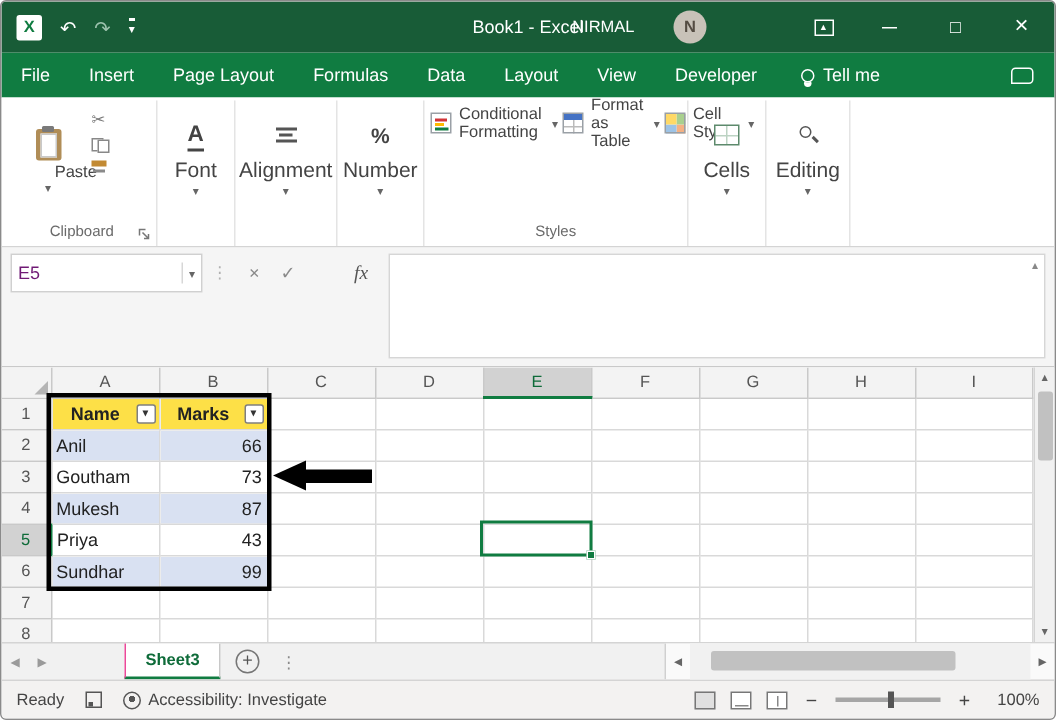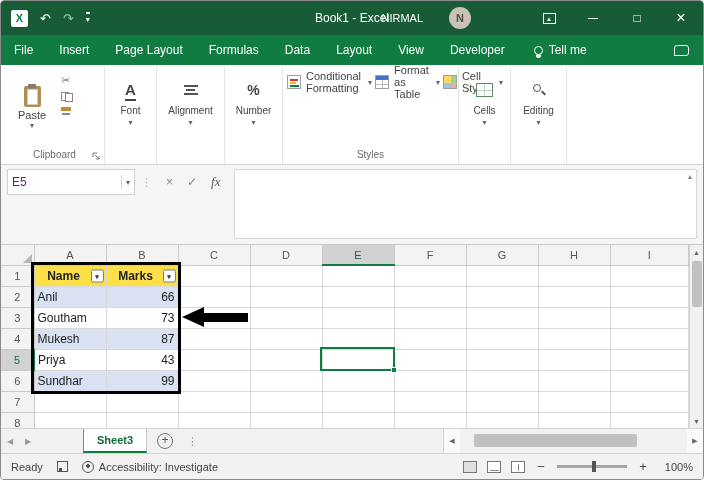--- a/index.html
+++ b/index.html
@@ -36,31 +36,31 @@
   .rg-content{flex:1;display:flex;}
   .rg-label-row{height:16px;display:flex;align-items:center;justify-content:center;gap:4px;position:relative;}
   .rg-label{font-size:10px;color:#6a6a6a;}
   .launcher{position:absolute;right:0;bottom:2px;line-height:0;cursor:default;}
   
   .clipboard{width:100px;}
   .paste-btn{width:46px;display:flex;flex-direction:column;align-items:center;justify-content:center;gap:2px;cursor:default;}
   .clipboard-icon{position:relative;width:17px;height:21px;background:#B08D57;border-radius:2px;display:block;}
   .clip-top{position:absolute;left:4px;top:-2px;width:8px;height:4px;background:#7a7a7a;border-radius:1px;}
   .clip-sheet{position:absolute;left:3px;top:3px;right:3px;bottom:2px;background:#fff;border:1px solid #c9c9c9;}
-  .pb-label{font-size:11px;color:#444;}
+  .pb-label{font-size:11px;color:#444;padding-left:37px;}
   .pb-caret{font-size:8px;color:#666;line-height:6px;}
   .clip-small{display:flex;flex-direction:column;justify-content:flex-start;gap:5px;padding-top:6px;margin-left:6px;}
   .csb{font-size:11px;color:#777;line-height:10px;display:flex;align-items:center;gap:1px;cursor:default;}
   .copy-sq{width:8px;height:9px;border:1px solid #888;background:#fff;display:block;}
   .copy-sq2{width:8px;height:9px;border:1px solid #888;background:#fff;display:block;margin-left:-5px;margin-top:3px;}
   .painter{width:10px;height:4px;background:#C28A33;display:block;box-shadow:0 5px 0 -1px #8a8a8a;}
   
   .cgrp{background:none;border:none;width:100%;height:100%;display:flex;flex-direction:column;align-items:center;justify-content:flex-start;padding-top:10px;gap:4px;cursor:default;}
   .cg-icon{height:22px;display:flex;align-items:center;justify-content:center;}
-  .cg-label{font-size:10px;color:#444;}
+  .cg-label{font-size:14px;color:#444;}
   .cg-caret{font-size:8px;color:#666;line-height:5px;}
   .grp-font{width:52px;}.grp-align{width:68px;}.grp-number{width:58px;}.grp-cells{width:52px;}.grp-editing{width:56px;}
   .font-a{font-size:15px;font-weight:bold;color:#444;border-bottom:2px solid #444;line-height:17px;}
   .align-icon{display:flex;flex-direction:column;gap:2px;align-items:center;}
   .align-icon i{display:block;height:2px;background:#555;}
   .ai1{width:14px;}.ai2{width:9px;}.ai3{width:14px;}
   .pct{font-size:14px;font-weight:bold;color:#444;}
   .cells-icon{width:17px;height:14px;border:1px solid #5d8a6c;background:
      linear-gradient(#bcd3c3,#bcd3c3) 50% 0/1px 100% no-repeat,
      linear-gradient(#bcd3c3,#bcd3c3) 0 50%/100% 1px no-repeat,#fff;}
@@ -90,21 +90,21 @@
   
   .formulabar{height:80px;background:#F5F5F5;display:flex;align-items:flex-start;padding:4px 6px;gap:6px;border-bottom:1px solid #C9C9C9;flex:0 0 auto;}
   .namebox{width:128px;height:26px;background:#fff;border:1px solid #D0D0D0;display:flex;align-items:center;padding:0 4px;}
   .nb-text{font-size:12px;color:#701a75;flex:1;}
   .nb-sep{width:1px;height:14px;background:#d7d7d7;margin-right:4px;}
   .nb-caret{font-size:8px;color:#666;}
   .fb-dots{color:#b0b0b0;font-size:11px;line-height:26px;}
   .fb-btns{height:26px;display:flex;align-items:center;gap:14px;padding:0 8px;}
   .fbb{font-size:12px;color:#8a8a8a;cursor:default;}
   .fbb.enter{color:#8a8a8a;}
-  .fbb.fx{font-style:italic;font-family:"Liberation Serif",serif;color:#555;font-size:13px;}
+  .fbb.fx{font-style:italic;font-family:"Liberation Serif",serif;color:#555;font-size:13px;margin-left:25px;}
   .fb-input{flex:1;height:70px;background:#fff;border:1px solid #D6D6D6;position:relative;padding:4px 6px;}
   .fb-value{font-size:12px;color:#222;}
   .fb-collapse{position:absolute;right:4px;top:2px;font-size:8px;color:#888;}
 
   
   .gridwrap{flex:1;display:flex;min-height:0;background:#fff;}
   .grid{flex:1;position:relative;overflow:hidden;}
   table.sheet{border-collapse:collapse;table-layout:fixed;width:100%;}
   .sheet th{height:20px;background:#F3F3F3;border-right:1px solid #C9C9C9;border-bottom:1px solid #C9C9C9;font-size:11px;font-weight:normal;color:#555;}
   .sheet td{height:21px;border-right:1px solid #D9D9D9;border-bottom:1px solid #D9D9D9;font-size:12px;color:#222;padding:0 3px;overflow:hidden;white-space:nowrap;}

